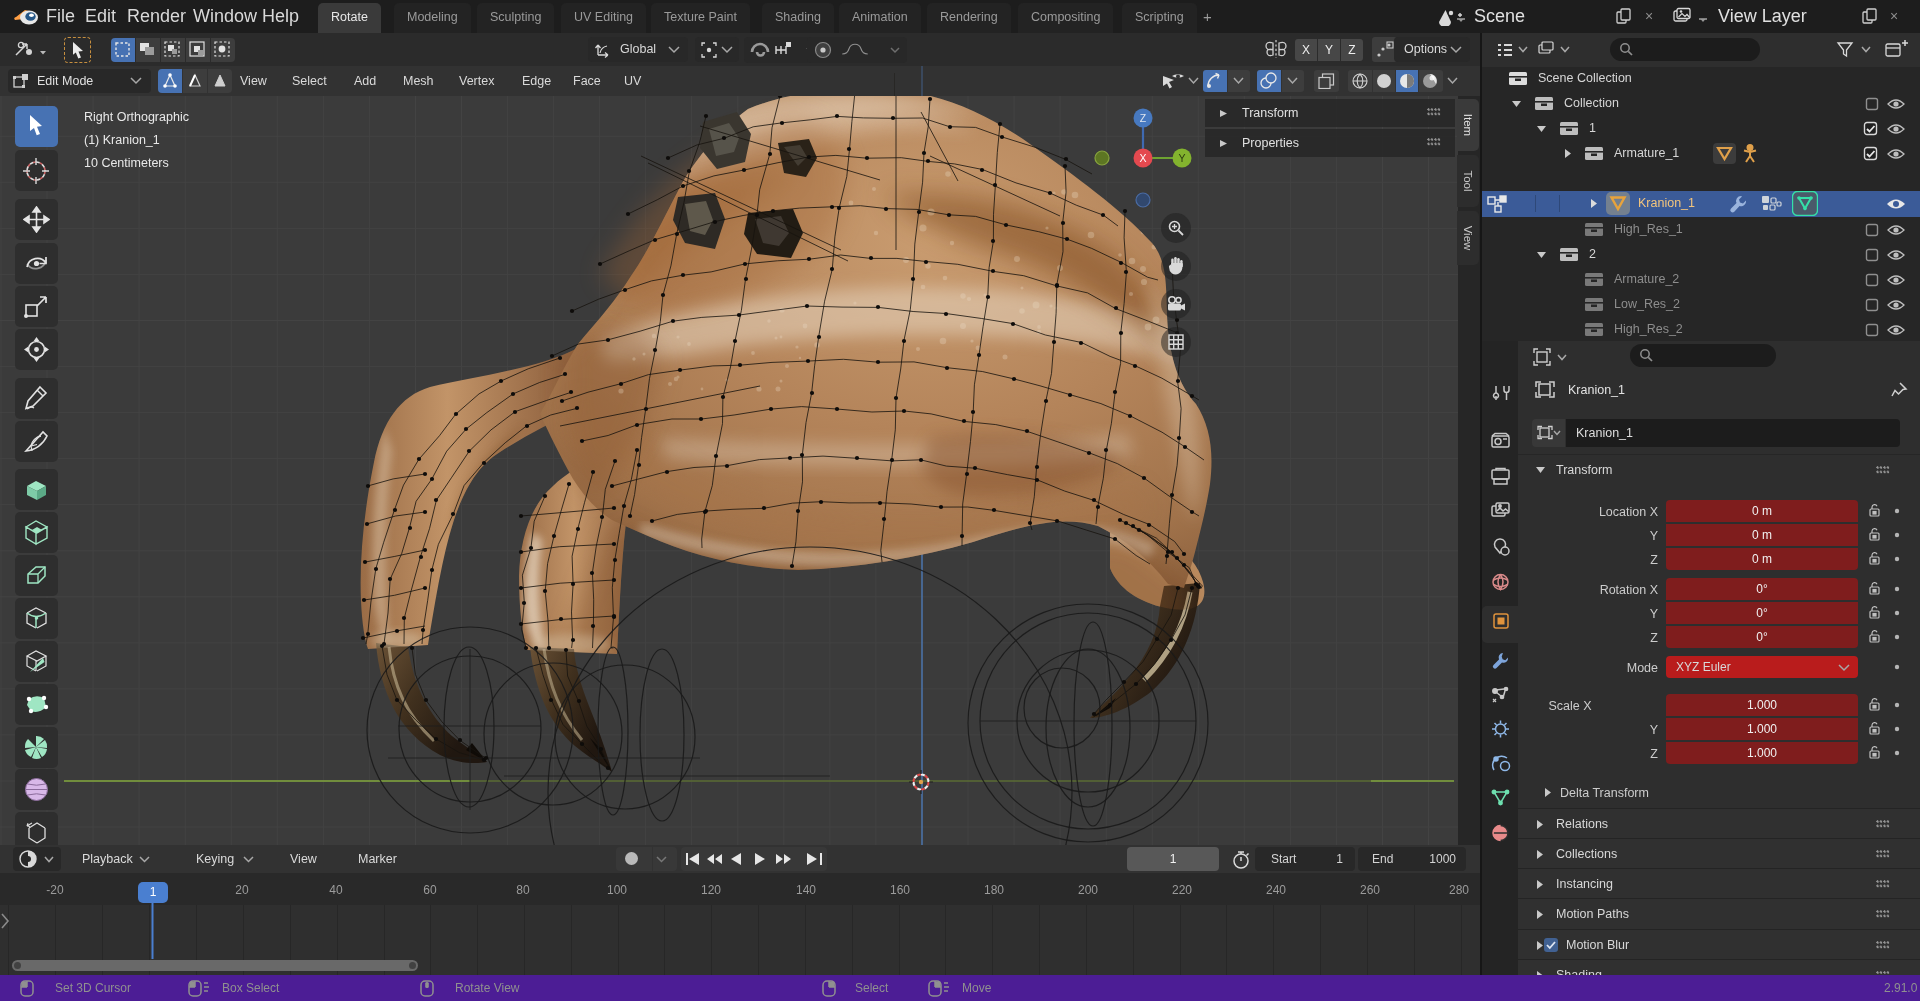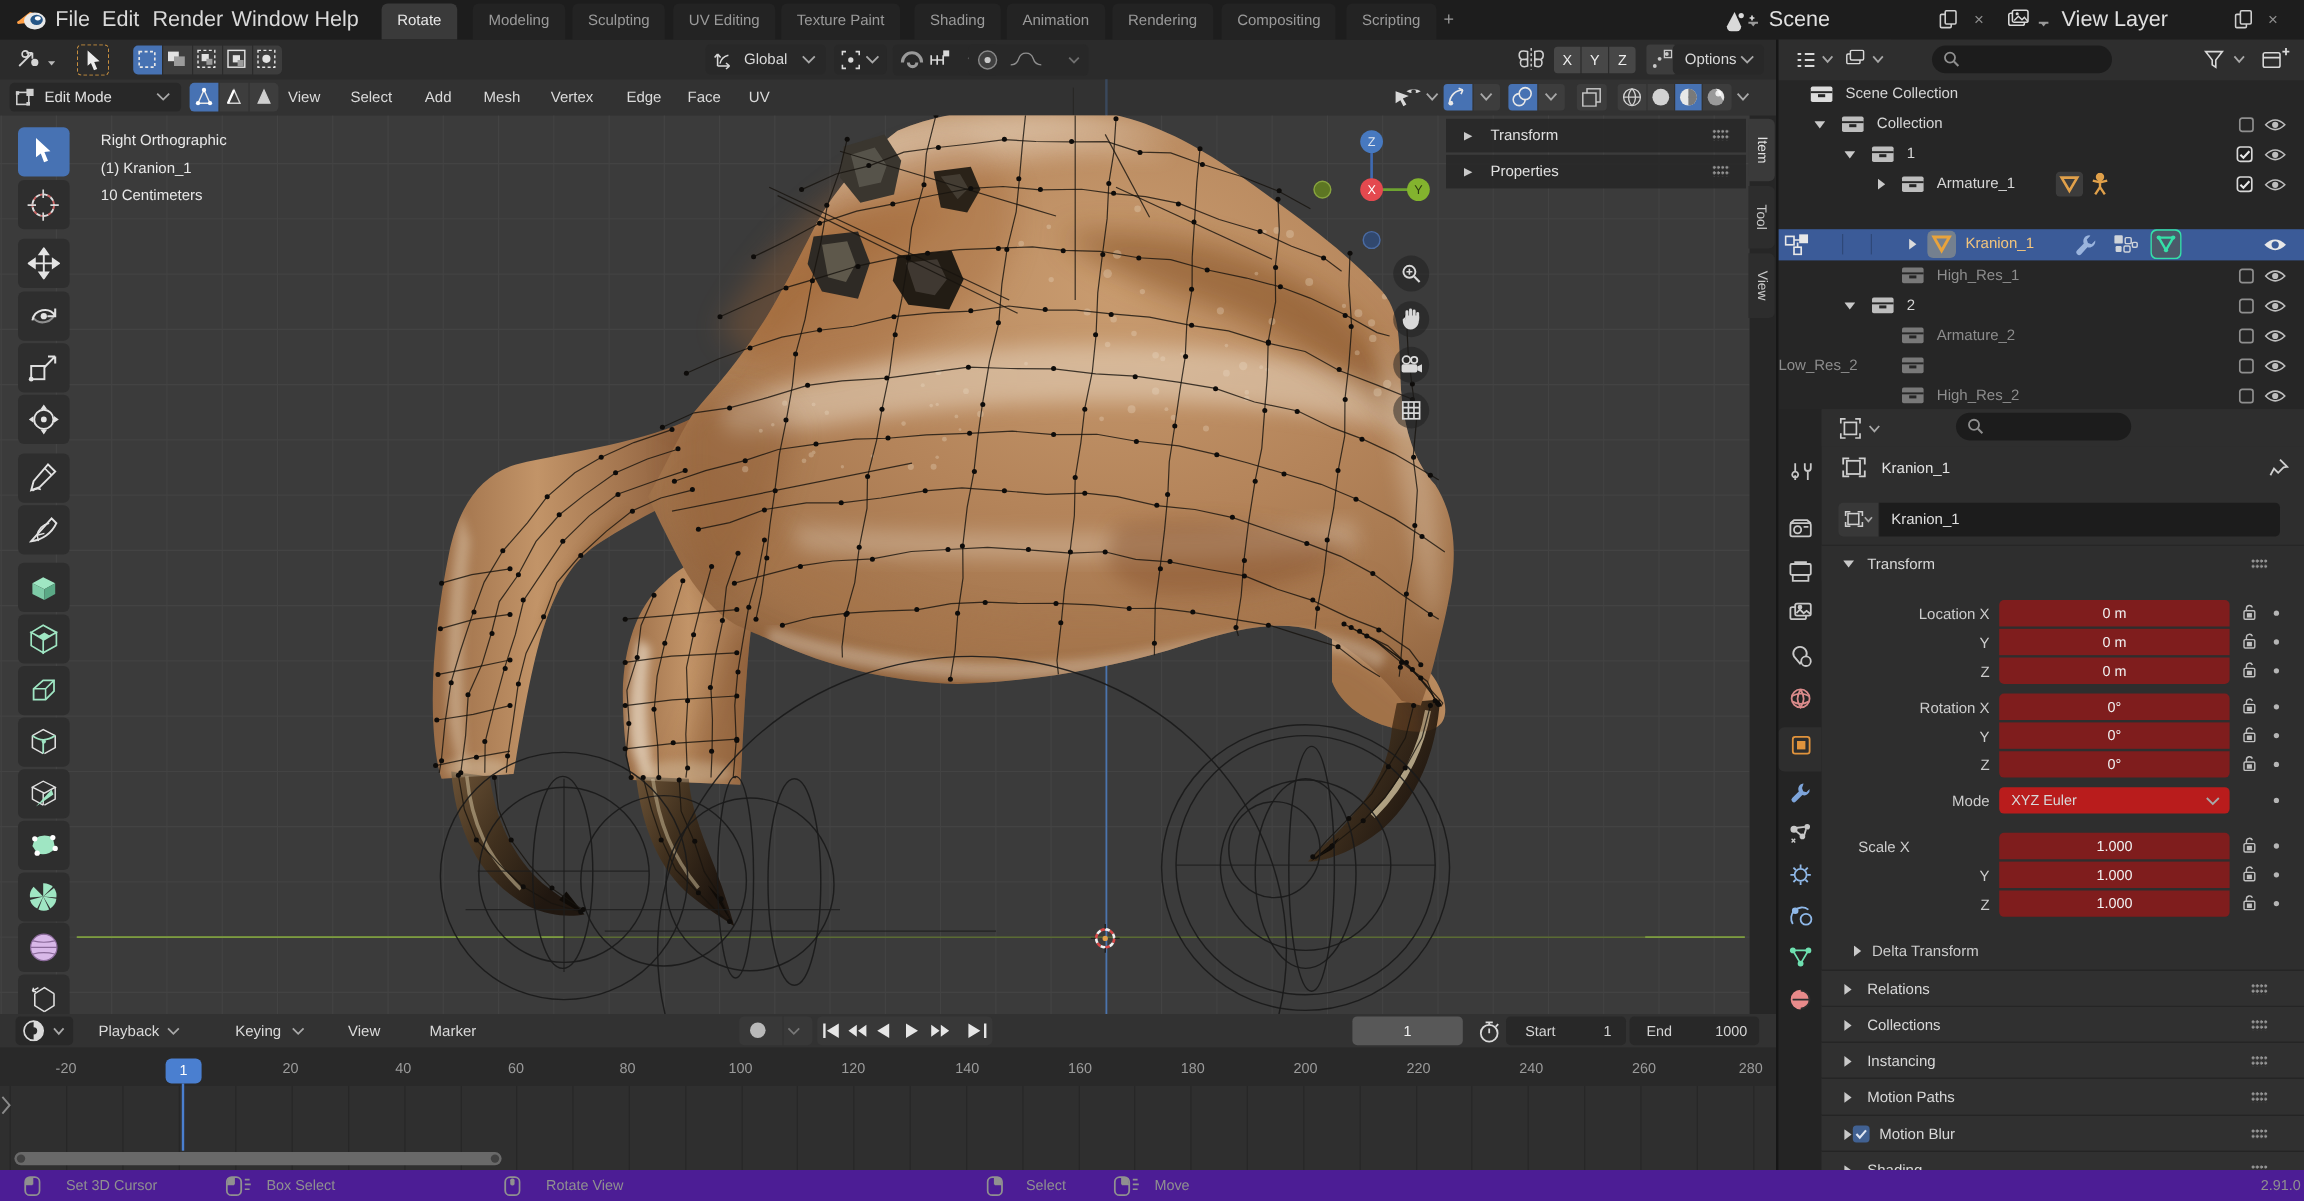--- a/index.html
+++ b/index.html
@@ -1296,21 +1296,21 @@
           <path d="M1 7 Q9 -1 17 7 Q9 15 1 7 Z" fill="none" stroke="#bdbdbd" stroke-width="1.3"></path>
           <circle cx="9" cy="7" r="2.6" fill="#bdbdbd"></circle>
         </svg>
     </div>
     <div class="olrow" style="top:259px">
       <svg class="abs" style="left:102px;top:4px;opacity:.55" width="20" height="17" viewBox="0 0 20 17">
           <rect x="1" y="2" width="18" height="13" rx="1.5" fill="#bdbdbd"></rect>
           <rect x="1" y="6" width="18" height="1.6" fill="#262626"></rect>
           <rect x="7" y="8.5" width="6" height="2.5" fill="#262626"></rect>
         </svg>
-      <span style="color:#8d8d8d">Low_Res_2</span>
+      <span style="margin-left:132px;color:#8d8d8d">Low_Res_2</span>
       <svg class="abs" style="left:383px;top:6px" width="14" height="14">
           <rect x="1.5" y="1.5" width="11" height="11" rx="2" fill="none" stroke="#8f8f8f" stroke-width="1.4"></rect>
         </svg>
       <svg class="abs" style="left:405px;top:6px" width="18" height="14" viewBox="0 0 18 14">
           <path d="M1 7 Q9 -1 17 7 Q9 15 1 7 Z" fill="none" stroke="#bdbdbd" stroke-width="1.3"></path>
           <circle cx="9" cy="7" r="2.6" fill="#bdbdbd"></circle>
         </svg>
     </div>
     <div class="olrow" style="top:284px">
       <svg class="abs" style="left:102px;top:4px;opacity:.55" width="20" height="17" viewBox="0 0 20 17">

